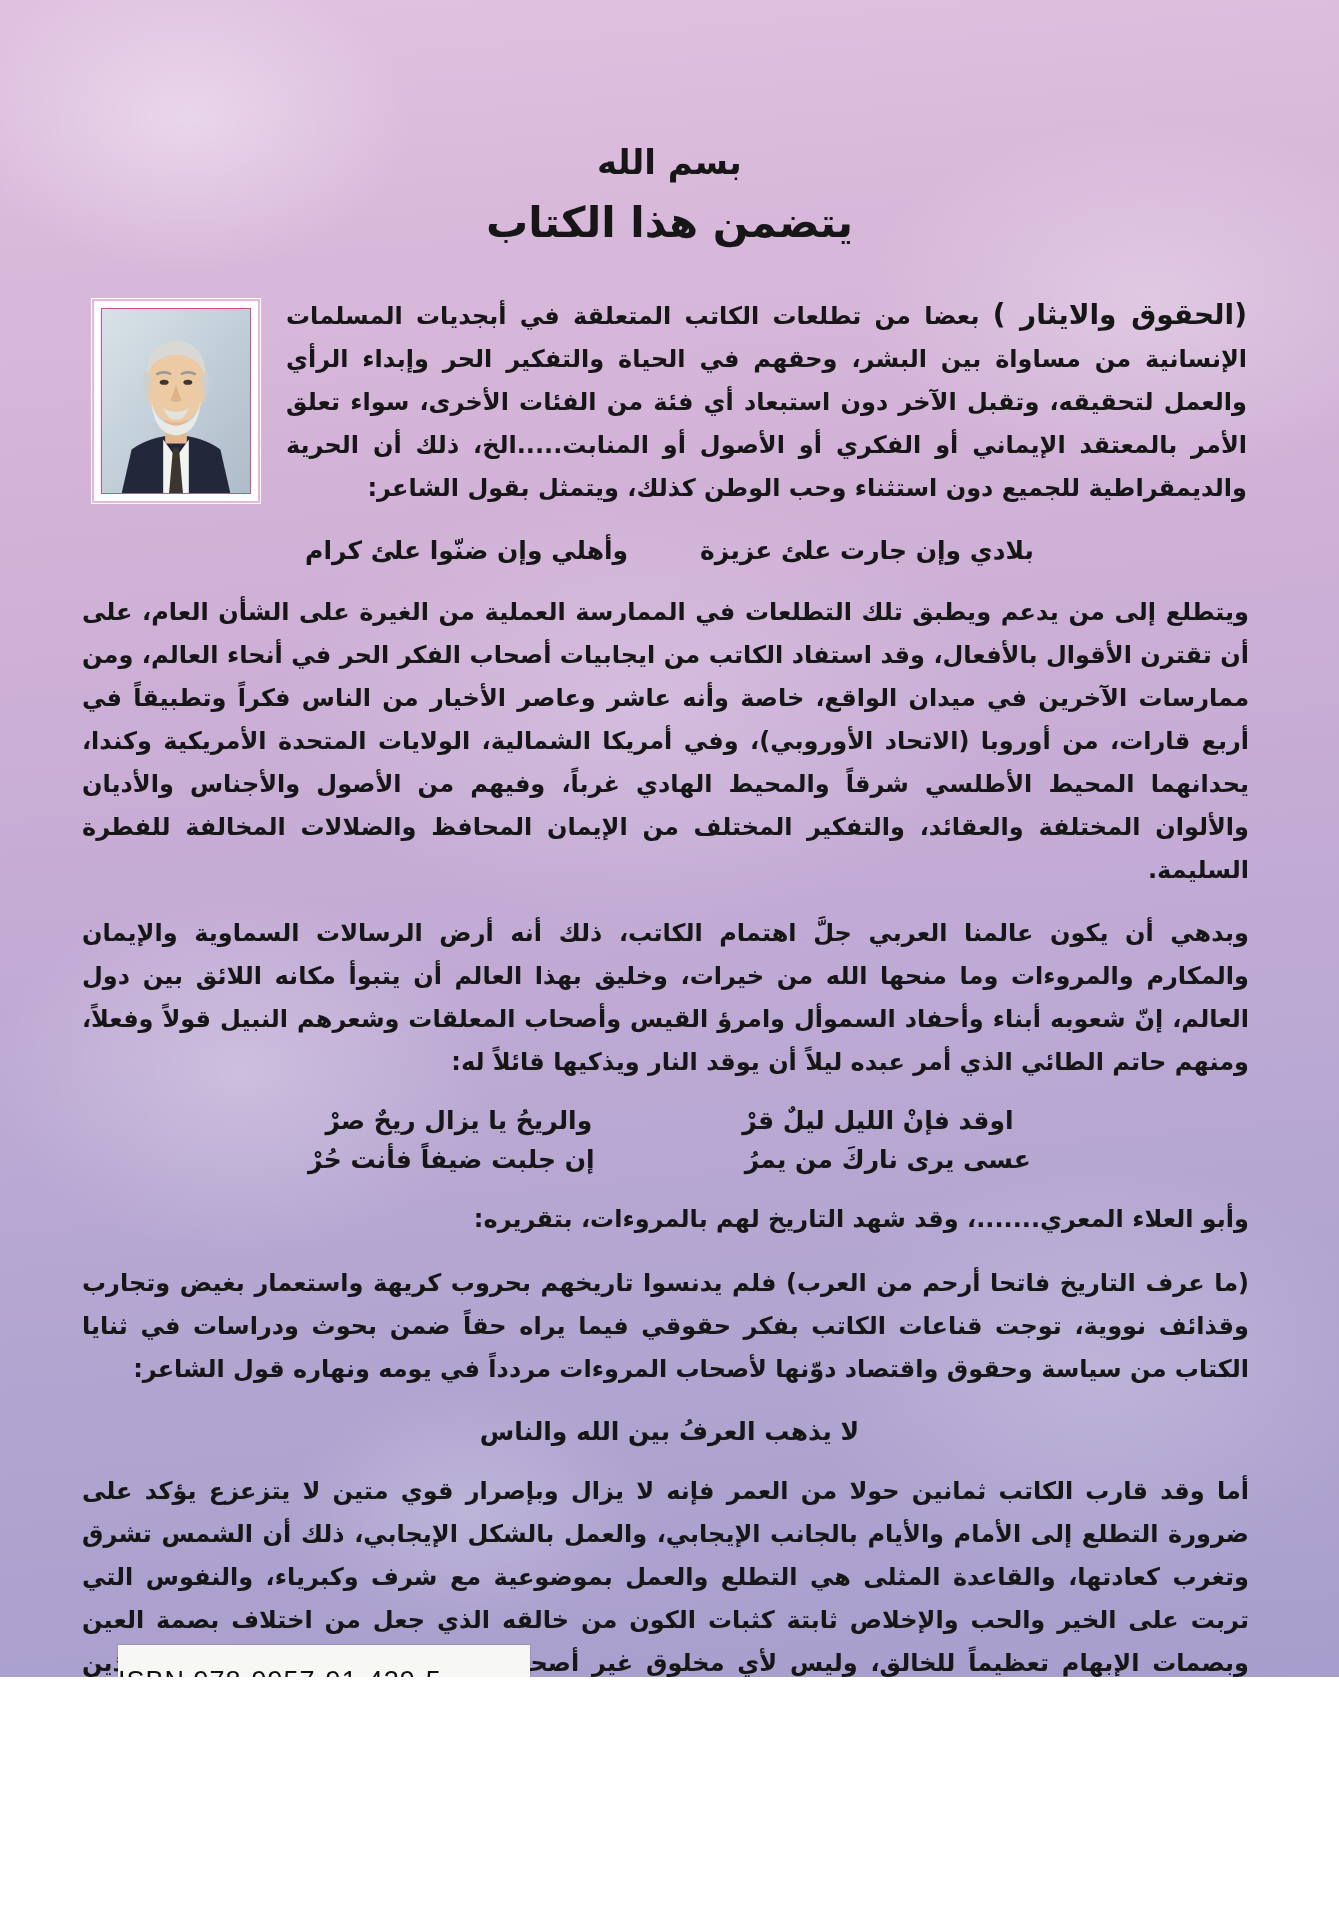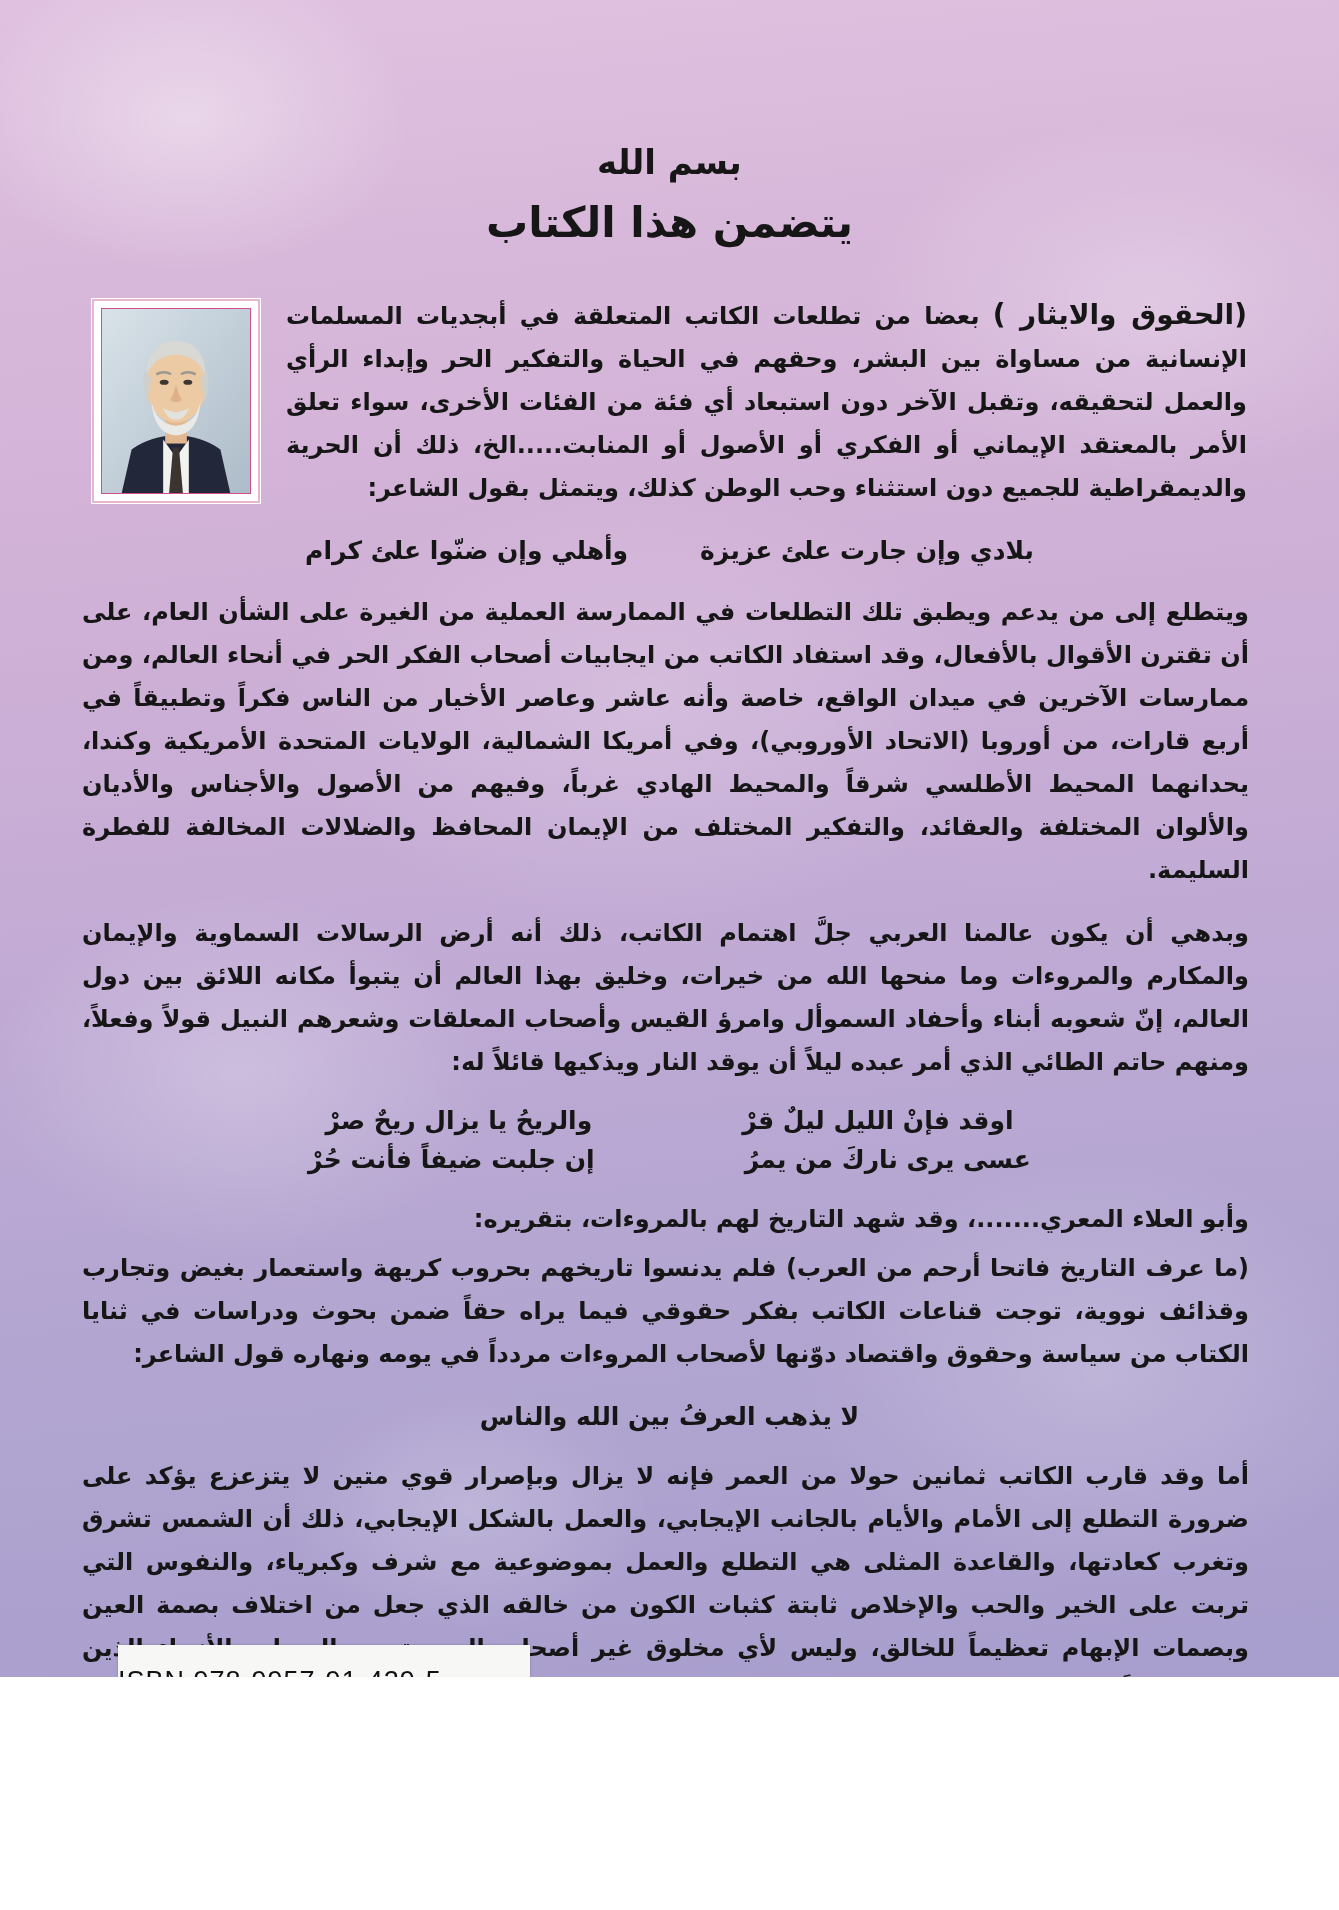--- a/index.html
+++ b/index.html
@@ -177,21 +177,21 @@
       <span>والريحُ يا يزال ريحٌ صرْ</span>
     </div>
     <div class="verse-row">
       <span>عسى يرى ناركَ من يمرُ</span>
       <span>إن جلبت ضيفاً فأنت حُرْ</span>
     </div>
   </div>
 
   <div class="maarri">وأبو العلاء المعري.......، وقد شهد التاريخ لهم بالمروءات، بتقريره:</div>
 
-  <p class="para body-text" style="margin-top:6px;">(ما عرف التاريخ فاتحا أرحم من العرب) فلم يدنسوا تاريخهم بحروب كريهة واستعمار بغيض وتجارب وقذائف نووية، توجت قناعات الكاتب بفكر حقوقي فيما يراه حقاً ضمن بحوث ودراسات في ثنايا الكتاب من سياسة وحقوق واقتصاد دوّنها لأصحاب المروءات مردداً في يومه ونهاره قول الشاعر:</p>
+  <p class="para body-text" style="margin-top:21px;">(ما عرف التاريخ فاتحا أرحم من العرب) فلم يدنسوا تاريخهم بحروب كريهة واستعمار بغيض وتجارب وقذائف نووية، توجت قناعات الكاتب بفكر حقوقي فيما يراه حقاً ضمن بحوث ودراسات في ثنايا الكتاب من سياسة وحقوق واقتصاد دوّنها لأصحاب المروءات مردداً في يومه ونهاره قول الشاعر:</p>
 
   <div class="verse-good">
     <div class="verse-row">
       <span>لا يذهب العرفُ بين الله والناس</span>
     </div>
   </div>
 
   <p class="para body-text" style="margin-top:24px;">أما وقد قارب الكاتب ثمانين حولا من العمر فإنه لا يزال وبإصرار قوي متين لا يتزعزع يؤكد على ضرورة التطلع إلى الأمام والأيام بالجانب الإيجابي، والعمل بالشكل الإيجابي، ذلك أن الشمس تشرق وتغرب كعادتها، والقاعدة المثلى هي التطلع والعمل بموضوعية مع شرف وكبرياء، والنفوس التي تربت على الخير والحب والإخلاص ثابتة كثبات الكون من خالقه الذي جعل من اختلاف بصمة العين وبصمات الإبهام تعظيماً للخالق، وليس لأي مخلوق غير أصحاب العصمة من الرسل والأنبياء الذين دعوا جميعاً إلى التمسك بالإنسانية والحب والعدل والمساواة والرحمة.</p>
 
   <div class="isbn-block">

